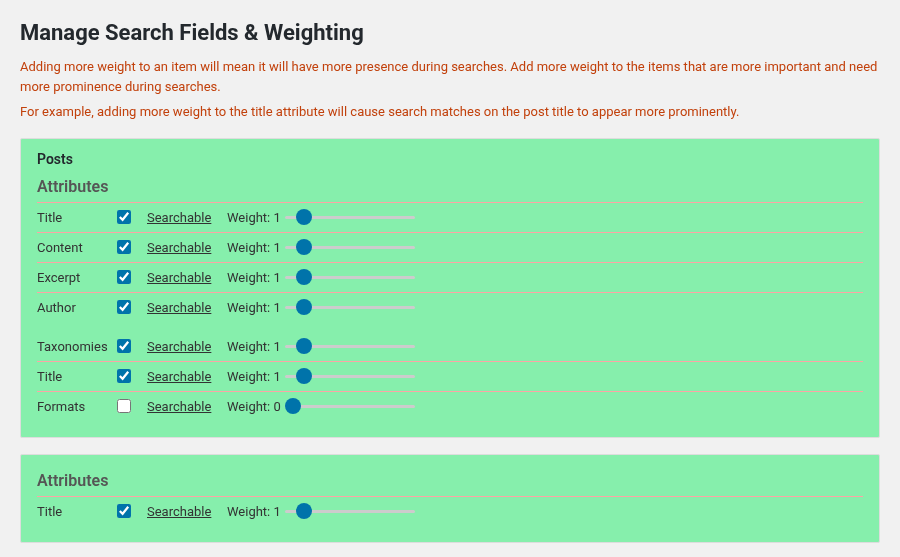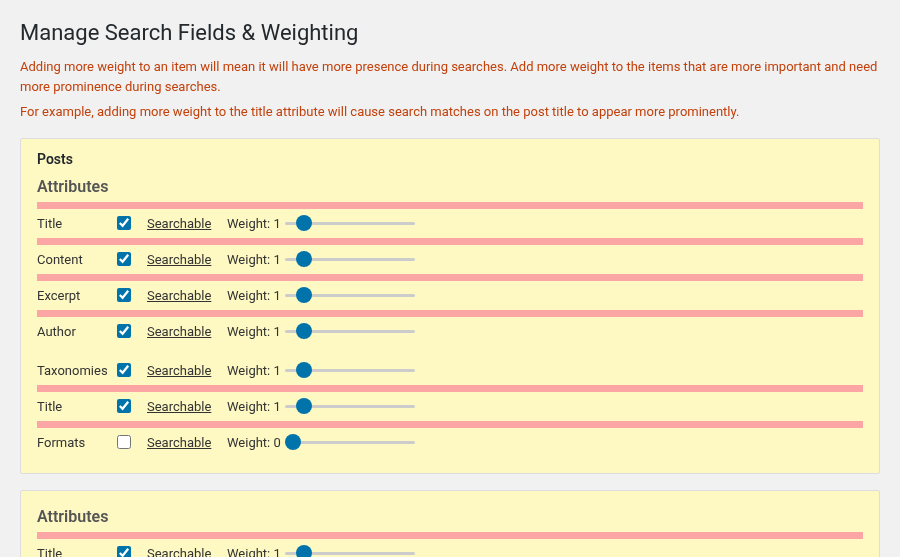--- a/index.html
+++ b/index.html
@@ -5,32 +5,32 @@
     * { box-sizing: border-box; margin: 0; padding: 0; }
     body {
       font-family: -apple-system, BlinkMacSystemFont, "Segoe UI", Roboto, Oxygen, sans-serif;
       font-size: 13px;
       background: #f1f1f1;
       color: #333;
       padding: 20px 20px 20px 20px;
     }
     h1 {
       font-size: 22px;
-      font-weight: 400;
+      font-weight: 700;
       margin-bottom: 12px;
       color: #23282d;
     }
     .description {
       font-size: 13px;
       color: #c2410c;
       margin-bottom: 6px;
       line-height: 1.5;
     }
     .section-card {
-      background: #fef9c3;
+      background: #86efac;
       border: 1px solid #ddd;
       border-radius: 2px;
       margin-top: 16px;
       padding: 12px 16px 16px 16px;
     }
     .section-title {
       font-size: 14px;
       font-weight: 600;
       margin-bottom: 10px;
       color: #23282d;
@@ -38,21 +38,21 @@
     .group-title {
       font-size: 16px;
       font-weight: 600;
       color: #555;
       margin-bottom: 6px;
       margin-top: 4px;
     }
     .field-row {
       display: flex;
       padding: 7px 0;
-      border-top: 7px solid #fca5a5;
+      border-top: 1px solid #fca5a5;
     }
     .field-row:first-child {
       border-top: none;
     }
     .field-name {
       width: 80px;
       color: #333;
       font-size: 13px;
       flex-shrink: 0;
     }

